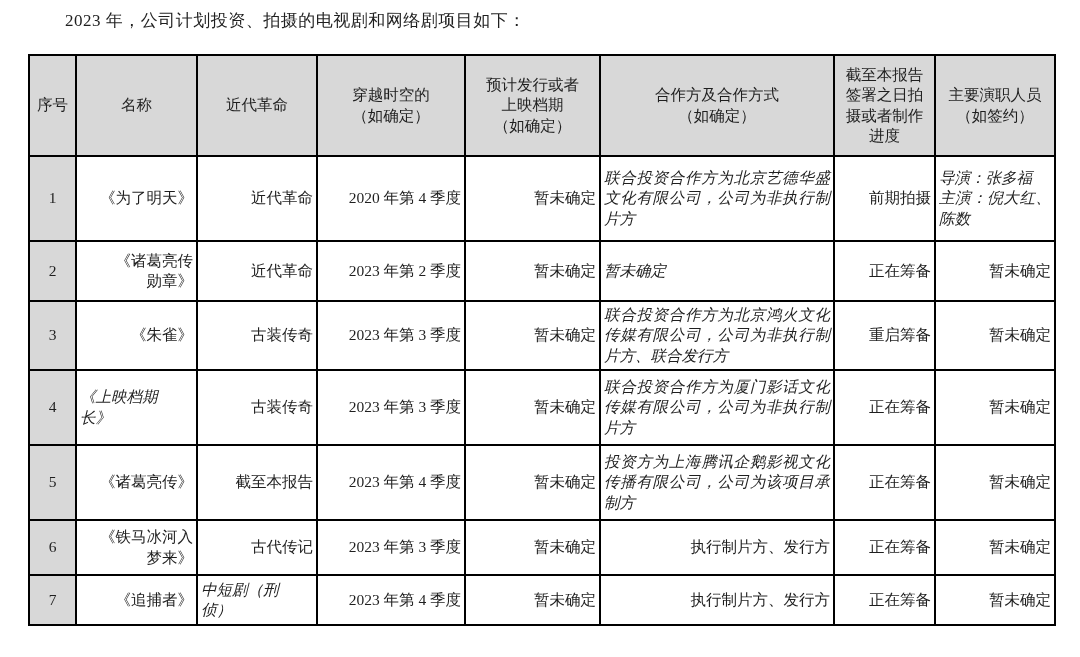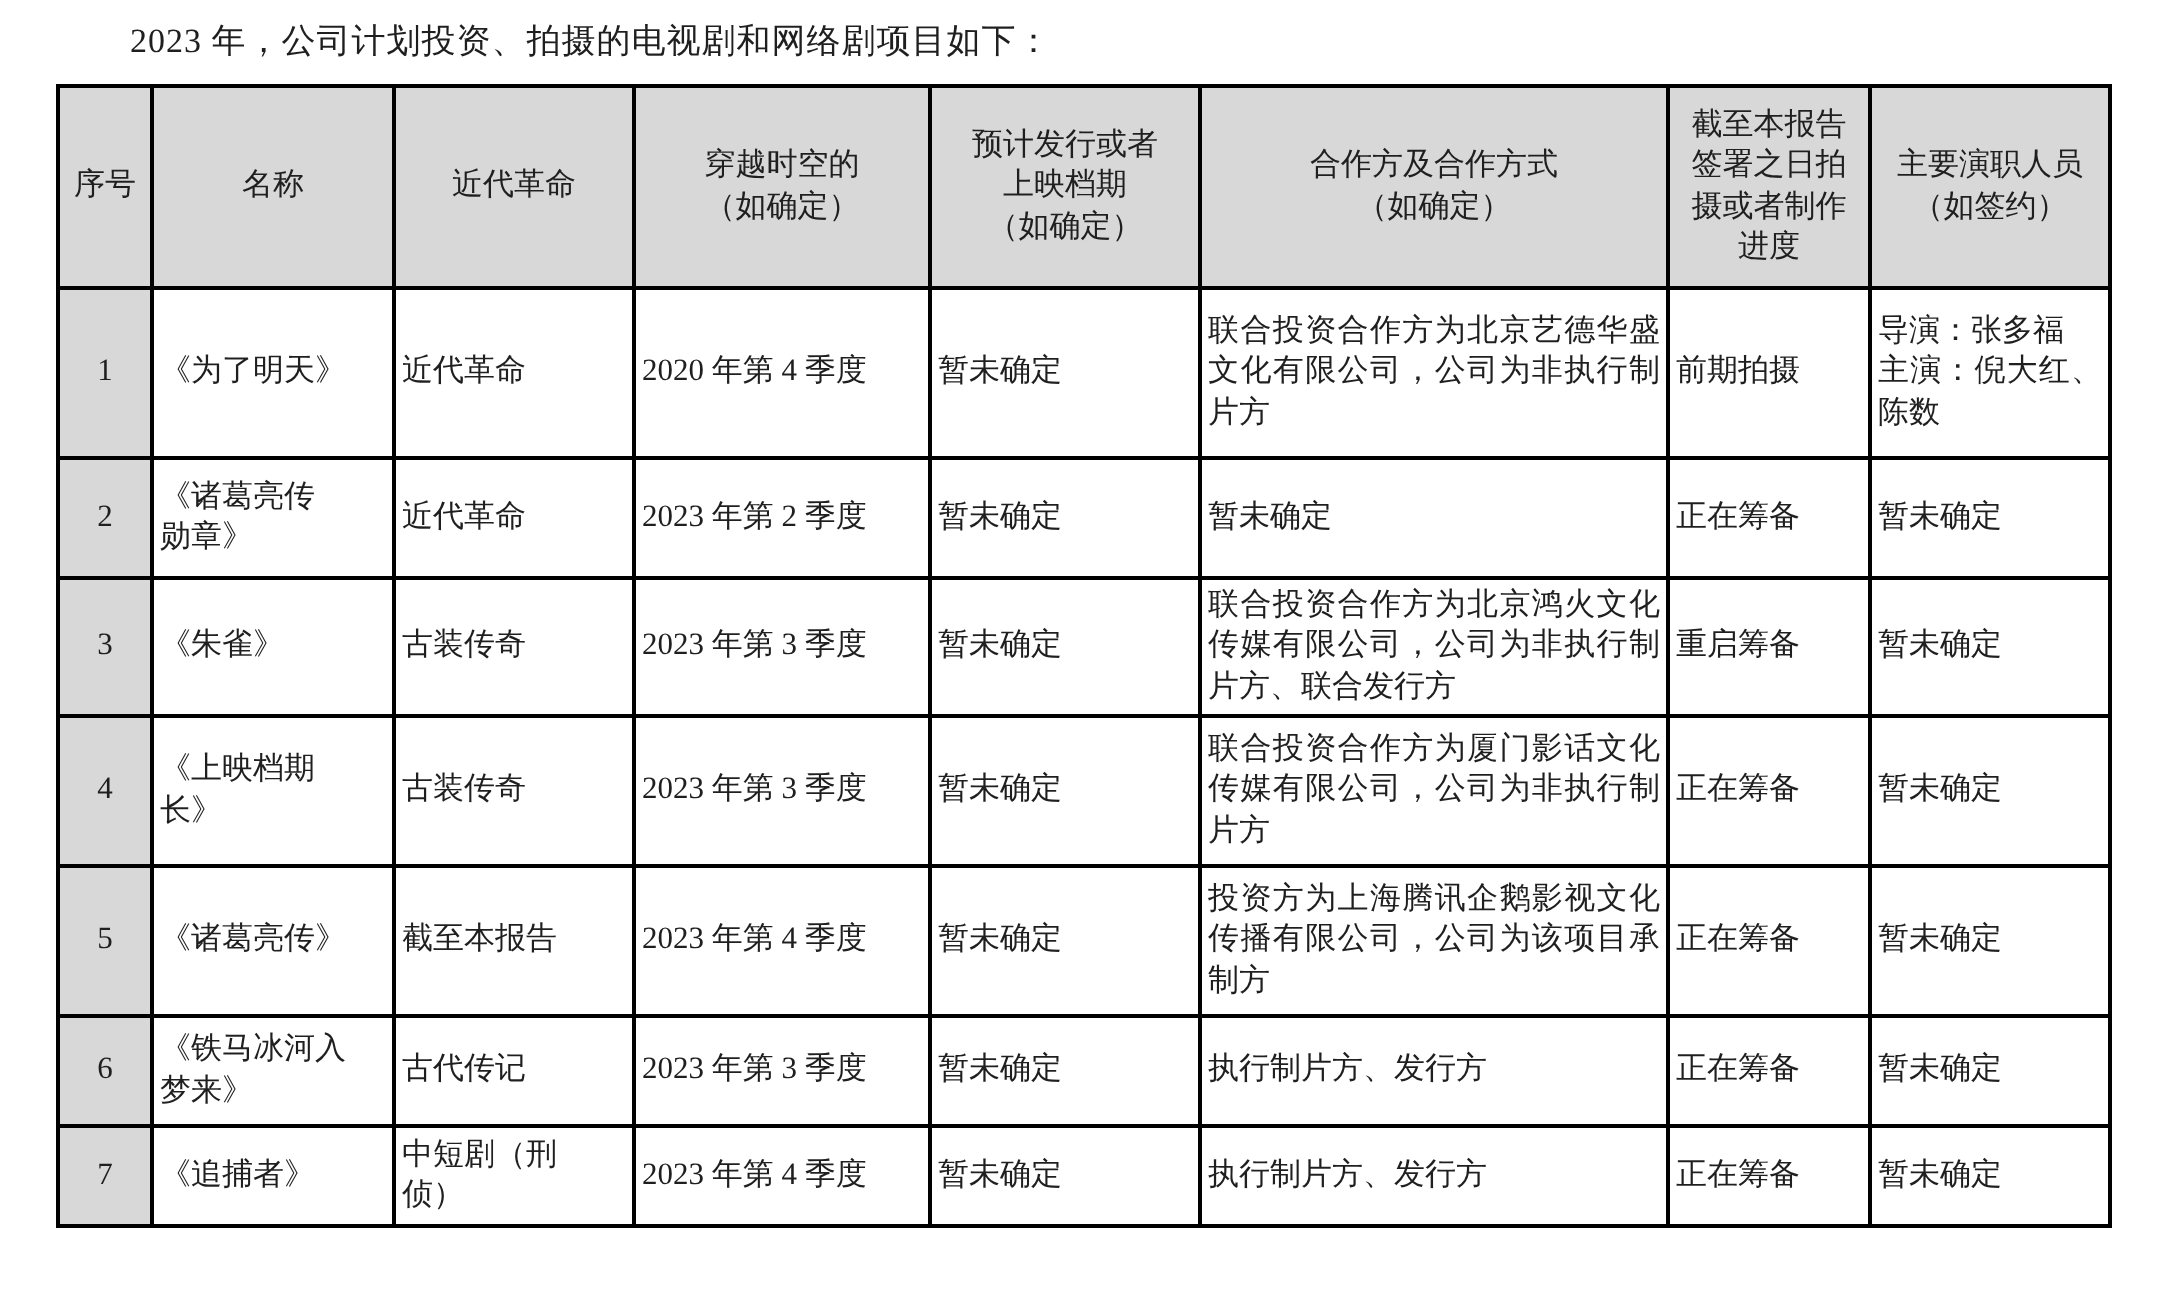--- a/index.html
+++ b/index.html
@@ -5,21 +5,21 @@
   html, body {
     margin: 0;
     padding: 0;
     background: #ffffff;
     width: 1080px;
     height: 657px;
     font-family: "Liberation Serif", "DejaVu Serif", serif;
     color: #1f1f1f;
   }
   .intro {
-    margin: 9px 0 10px 65px;
+    margin: 9px 0 22px 65px;
     font-size: 17px;
     letter-spacing: 0.5px;
   }
   table.projects {
     border-collapse: collapse;
     table-layout: fixed;
     margin-left: 28px;
     width: 1026px;
     font-size: 15.5px;
   }
@@ -33,22 +33,22 @@
     font-weight: normal;
   }
   th {
     background: #d8d8d8;
     text-align: center;
   }
   td.shade {
     background: #d8d8d8;
     text-align: center;
   }
-  td { text-align: left; }
-  td.justify { text-align: justify; }
+  td { text-align: right; }
+  td.justify { text-align: justify; font-style: italic; }
 </style>
 </head>
 <body>
 
 <div>
   <p class="intro">2023 年，公司计划投资、拍摄的电视剧和网络剧项目如下：</p>
 
   <table class="projects">
     <colgroup>
       <col style="width:47px">

